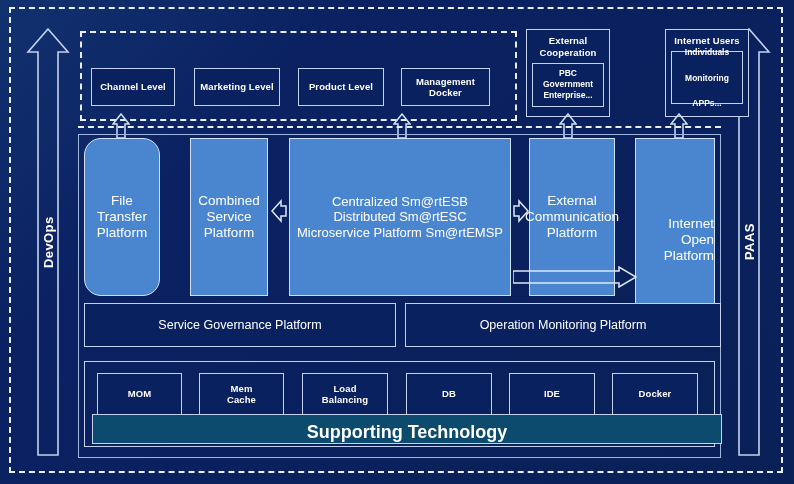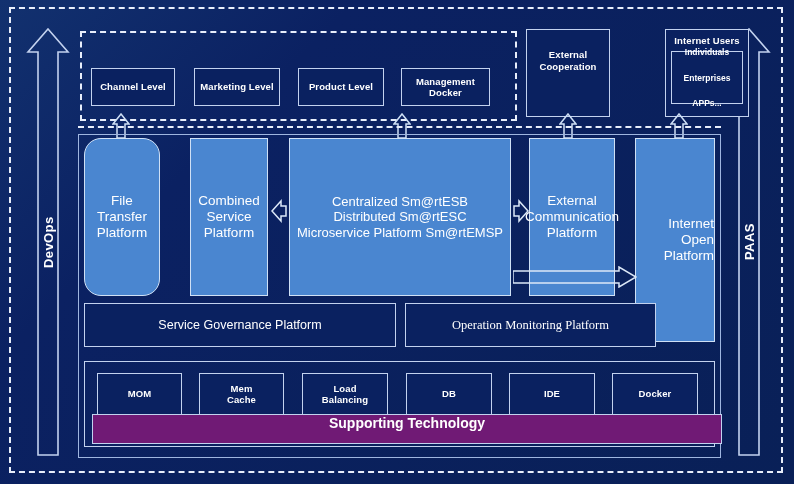--- a/index.html
+++ b/index.html
@@ -50,23 +50,23 @@
   
   .uparrow{position:absolute;}
   .uparrow svg{display:block;}
 
   
   .sidearrow{position:absolute;}
   .sidearrow svg{display:block;}
 
   .overlap-bar{
     position:absolute;box-sizing:border-box;
-    background:#701a75;border:1.5px solid #c3d2ef;
-    display:flex;align-items:flex-start;justify-content:center;
-    color:#fff;font-weight:bold;font-size:14px;
+    background:#0c4a6e;border:1.5px solid #c3d2ef;
+    display:flex;align-items:flex-end;justify-content:center;
+    color:#fff;font-weight:bold;font-size:18px;
   }
 </style>
 </head>
 <body>
 
 <div class="canvas">
 
   <div class="outer-frame"></div>
 
   <div class="varrow" style="left:26px;top:26px;width:44px;height:432px;">
@@ -91,29 +91,30 @@
   <div class="box dark-box small-label" style="left:194px;top:68px;width:86px;height:38px;">
     <span>Marketing Level</span>
   </div>
   <div class="box dark-box small-label" style="left:298px;top:68px;width:86px;height:38px;">
     <span>Product Level</span>
   </div>
   <div class="box dark-box small-label" style="left:401px;top:68px;width:89px;height:38px;">
     <span>Management Docker</span>
   </div>
 
-  <div class="box dark-box" style="left:526px;top:29px;width:84px;height:88px;flex-direction:column;justify-content:flex-start;padding-top:19px;">
+  <div class="box dark-box" style="left:526px;top:29px;width:84px;height:88px;flex-direction:column;justify-content:flex-start;padding-top:5px;">
     <div class="small-label" style="line-height:1.25;">External Cooperation</div>
+    <div style="margin-top:4px;width:72px;height:44px;border:1.5px solid #c3d2ef;display:flex;align-items:center;justify-content:center;font-size:8.5px;font-weight:bold;line-height:1.3;padding:0 2px;box-sizing:border-box;">PBC Government Enterprise...</div>
   </div>
 
   <div class="box dark-box" style="left:637px;top:29px;width:84px;height:88px;flex-direction:column;justify-content:flex-start;padding-top:5px;margin-left:28px;">
     <div class="small-label">Internet Users</div>
     <div style="margin-top:5px;width:72px;height:53px;border:1.5px solid #c3d2ef;display:flex;flex-direction:column;align-items:center;justify-content:center;font-size:8.5px;font-weight:bold;line-height:1.45;box-sizing:border-box;gap:13px;">
       <span>Individuals</span>
-      <span>Enterprises</span>
+      <span>Monitoring</span>
       <span>APPs...</span>
     </div>
   </div>
 
   <div class="uparrow" style="left:112px;top:113px;width:18px;height:26px;">
     <svg width="18" height="26" viewBox="0 0 18 26">
         <polygon points="9,1 17,11 13,11 13,25 5,25 5,11 1,11" fill="none" stroke="#cfe0f5" stroke-width="1.5"></polygon>
       </svg>
   </div>
   <div class="uparrow" style="left:393px;top:113px;width:18px;height:26px;">
@@ -179,21 +180,21 @@
 
   <div class="sidearrow" style="left:513px;top:266px;width:124px;height:22px;">
     <svg width="124" height="22" viewBox="0 0 124 22">
       <polygon points="0,5 106,5 106,1 123,11 106,21 106,17 0,17" fill="none" stroke="#dce8f8" stroke-width="1.5"></polygon>
     </svg>
   </div>
 
   <div class="box dark-box mid-label" style="left:84px;top:303px;width:312px;height:44px;">
     <span>Service Governance Platform</span>
   </div>
-  <div class="box dark-box mid-label" style="left:405px;top:303px;width:251px;height:44px;font-family:Liberation Serif, serif;">
+  <div class="box dark-box mid-label" style="left:405px;top:303px;width:316px;height:44px;">
     <span>Operation Monitoring Platform</span>
   </div>
 
   <div style="position:absolute;left:84px;top:361px;width:631px;height:86px;border:1.5px solid #c3d2ef;box-sizing:border-box;"></div>
 
   <div class="box dark-box small-label" style="left:97px;top:373px;width:85px;height:42px;flex-direction:column;">
     <span>MOM</span>
   </div>
   <div class="box dark-box small-label" style="left:199px;top:373px;width:85px;height:42px;flex-direction:column;">
     <span>Mem</span>

